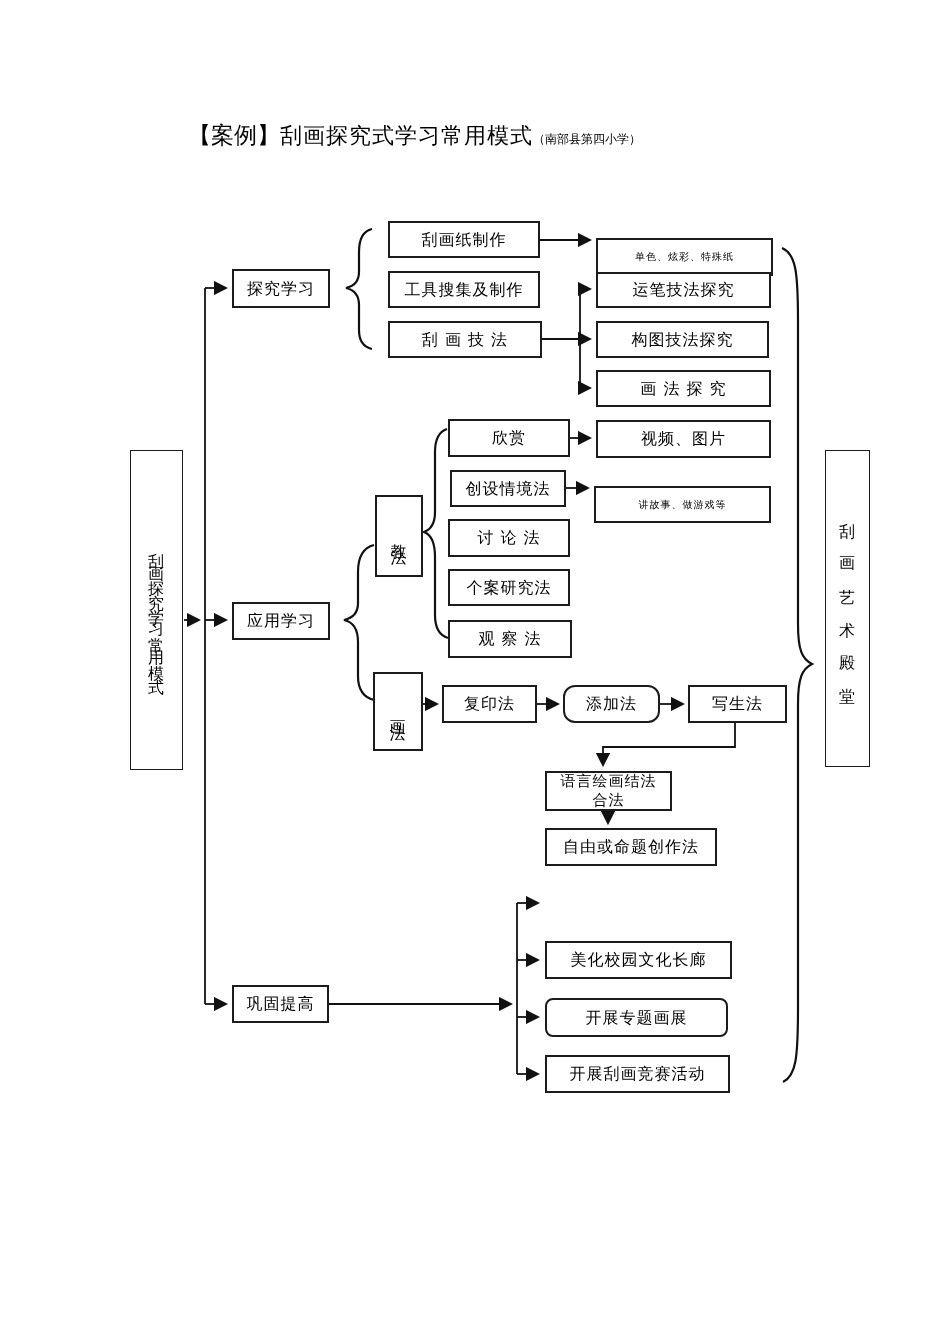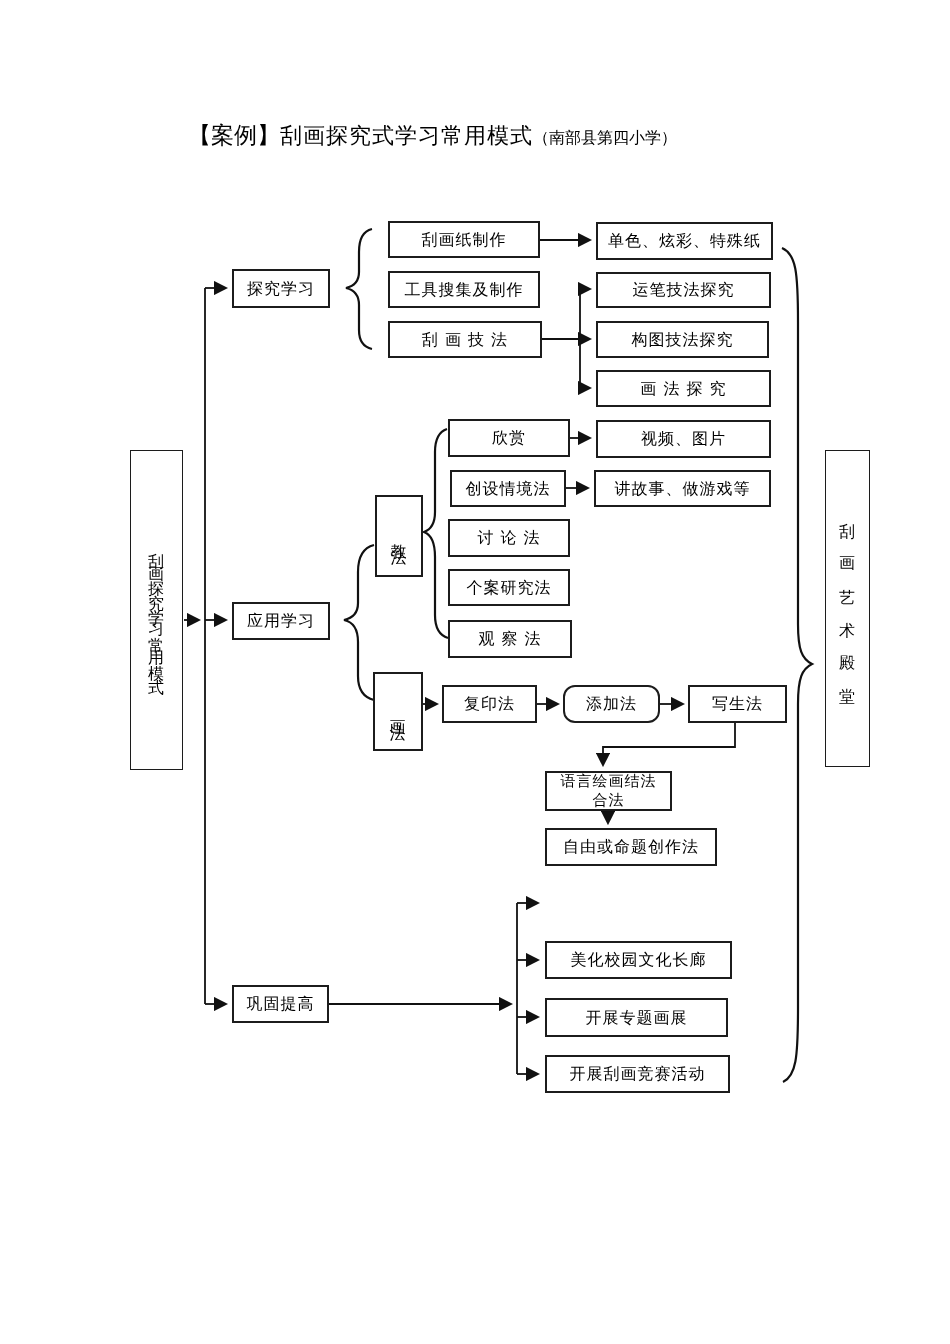--- a/index.html
+++ b/index.html
@@ -2,31 +2,31 @@
 <html><head>
 <meta charset="utf-8">
 <style>
   html,body{margin:0;padding:0;background:#fff;}
   .page{position:relative;width:950px;height:1344px;background:#ffffff;
         font-family:"DejaVu Serif","Liberation Serif",serif;color:#000;overflow:hidden;}
   .connectors{position:absolute;left:0;top:0;width:950px;height:1344px;z-index:0;pointer-events:none;}
   .title{position:absolute;left:188px;top:120px;white-space:nowrap;z-index:2;}
   .title .tag{font-weight:normal;font-size:23px;}
   .title .main{font-size:22px;letter-spacing:1px;}
-  .title .sub{font-size:16px;}
+  .title .sub{font-size:12px;}
   .box{position:absolute;box-sizing:border-box;border:2px solid #1c1c1c;background:#fff;
        display:flex;align-items:center;justify-content:center;font-size:16px;
        letter-spacing:1px;text-align:center;z-index:1;line-height:1.2;}
   .thin{border-width:1.5px;}
   .vbox{writing-mode:vertical-rl;text-orientation:upright;}
   .vroot{letter-spacing:14px;font-size:16px;}
   .vgoal{letter-spacing:33px;font-size:16px;}
   .vsmall{letter-spacing:5px;font-size:16px;}
   .twoline{white-space:pre-line;font-size:15px;line-height:1.25;}
-  .fs15{font-size:16px;}
+  .fs15{font-size:10px;margin-top:16px;}
 </style>
 </head>
 <body>
 
 <div class="page">
 
   <svg class="connectors" viewBox="0 0 950 1344" xmlns="http://www.w3.org/2000/svg">
     <defs>
       <marker id="arr" viewBox="0 0 10 10" refX="8.5" refY="5" markerWidth="8" markerHeight="8" orient="auto-start-reverse">
         <path d="M0,0 L10,5 L0,10 z" fill="#111"></path>
@@ -107,16 +107,16 @@
 
   <div class="box vbox vsmall" style="left:373px;top:672px;width:50px;height:79px;">画法</div>
   <div class="box" style="left:442px;top:685px;width:95px;height:38px;">复印法</div>
   <div class="box" style="left:563px;top:685px;width:97px;height:38px;border-radius:12px;">添加法</div>
   <div class="box" style="left:688px;top:685px;width:99px;height:38px;">写生法</div>
   <div class="box twoline" style="left:545px;top:771px;width:127px;height:40px;">语言绘画结法
 合法</div>
   <div class="box" style="left:545px;top:828px;width:172px;height:38px;">自由或命题创作法</div>
 
   <div class="box" style="left:545px;top:941px;width:187px;height:38px;">美化校园文化长廊</div>
-  <div class="box" style="left:545px;top:998px;width:183px;height:39px;">开展专题画展</div>
+  <div class="box" style="left:545px;top:998px;width:183px;height:39px;border-radius:8px;">开展专题画展</div>
   <div class="box" style="left:545px;top:1055px;width:185px;height:38px;">开展刮画竞赛活动</div>
 
 </div>
 
 </body></html>

